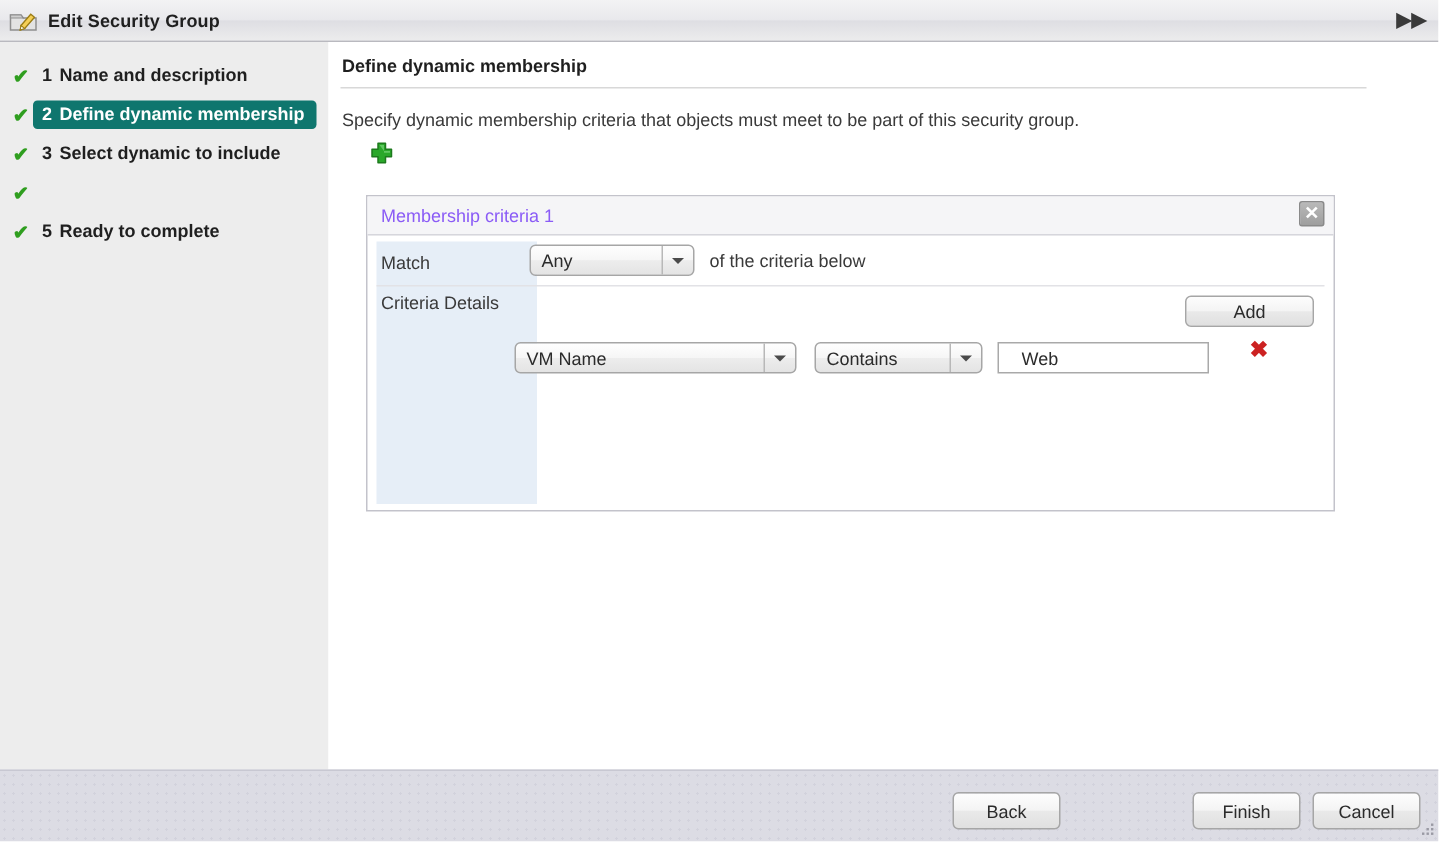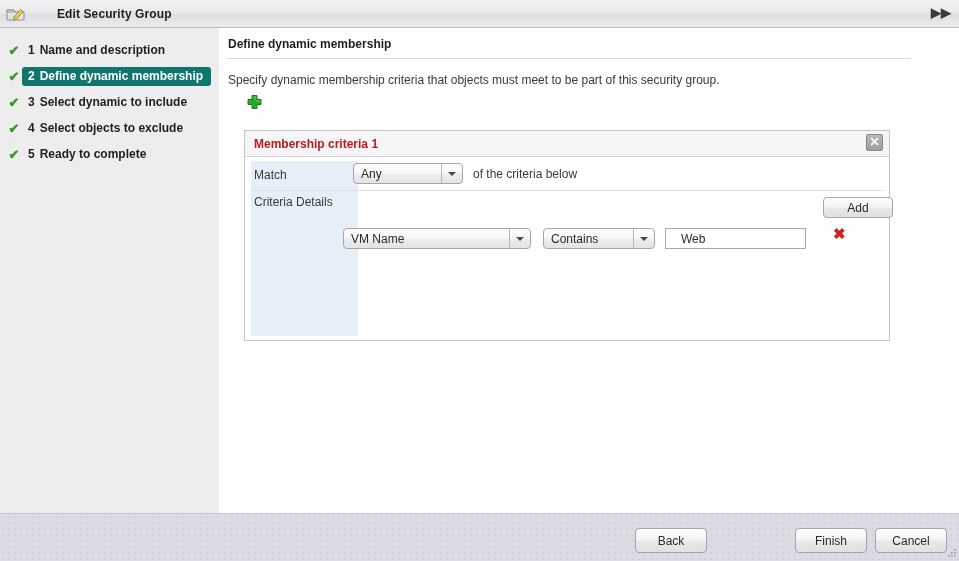--- a/index.html
+++ b/index.html
@@ -40,21 +40,20 @@
     margin-left: 6px;
     margin-right: 6px;
     position: relative;
     flex: none;
   }
   .title-text {
     font-size: 12px;
     font-weight: bold;
     color: #1f1f1f;
     letter-spacing: 0.1px;
-    margin-left: 25px;
   }
   .titlebar-expand {
     position: absolute;
     right: 8px;
     top: 6px;
     font-size: 13px;
     color: #3a3a3a;
     line-height: 14px;
     font-weight: bold;
   }
@@ -150,22 +149,22 @@
     position: relative;
     height: 26px;
     background: #f5f5f7;
     border-bottom: 1px solid #d6d6dc;
     box-sizing: border-box;
   }
   .panel-title {
     position: absolute;
     left: 9px; top: 6px;
     font-size: 12px;
-    font-weight: bold;
-    color: #b91c1c;
+    font-weight: normal;
+    color: #8b5cf6;
   }
   .panel-close {
     position: absolute;
     right: 6px; top: 3px;
     width: 17px; height: 17px;
     background: linear-gradient(to bottom, #b9b9b9, #9e9e9e);
     border: 1px solid #8a8a8a;
     border-radius: 2px;
     color: #ffffff;
     font-size: 12px;
@@ -278,21 +277,21 @@
     background: linear-gradient(to bottom, #fdfdfd 0%, #f4f4f4 48%, #e9e9e9 52%, #e0e0e0 100%);
     font-family: "Liberation Sans", sans-serif;
     font-size: 12px;
     color: #2b2b2b;
     cursor: pointer;
     box-sizing: border-box;
   }
   .add-btn {
     position: absolute;
     left: 545px; top: 40px;
-    width: 70px; height: 21px; margin-left: 33px;
+    width: 86px; height: 21px;
   }
 
   
   .footer {
     position: absolute;
     left: 0; top: 513px;
     width: 959px;
     height: 48px;
     background-color: #dcdce4;
     background-image: radial-gradient(#d2d2dc 0.8px, transparent 0.9px);
@@ -354,23 +353,20 @@
 
       <div class="step">
         <span class="step-check">✔</span>
         <span class="step-label">
           <span class="step-num">3</span><span>Select dynamic to include</span>
         </span>
       </div>
 
       <div class="step">
         <span class="step-check">✔</span>
-        <span class="step-label">
-          <span class="step-num">4</span><span>Select objects to exclude</span>
-        </span>
       </div>
 
       <div class="step">
         <span class="step-check">✔</span>
         <span class="step-label">
           <span class="step-num">5</span><span>Ready to complete</span>
         </span>
       </div>
 
     </div>

